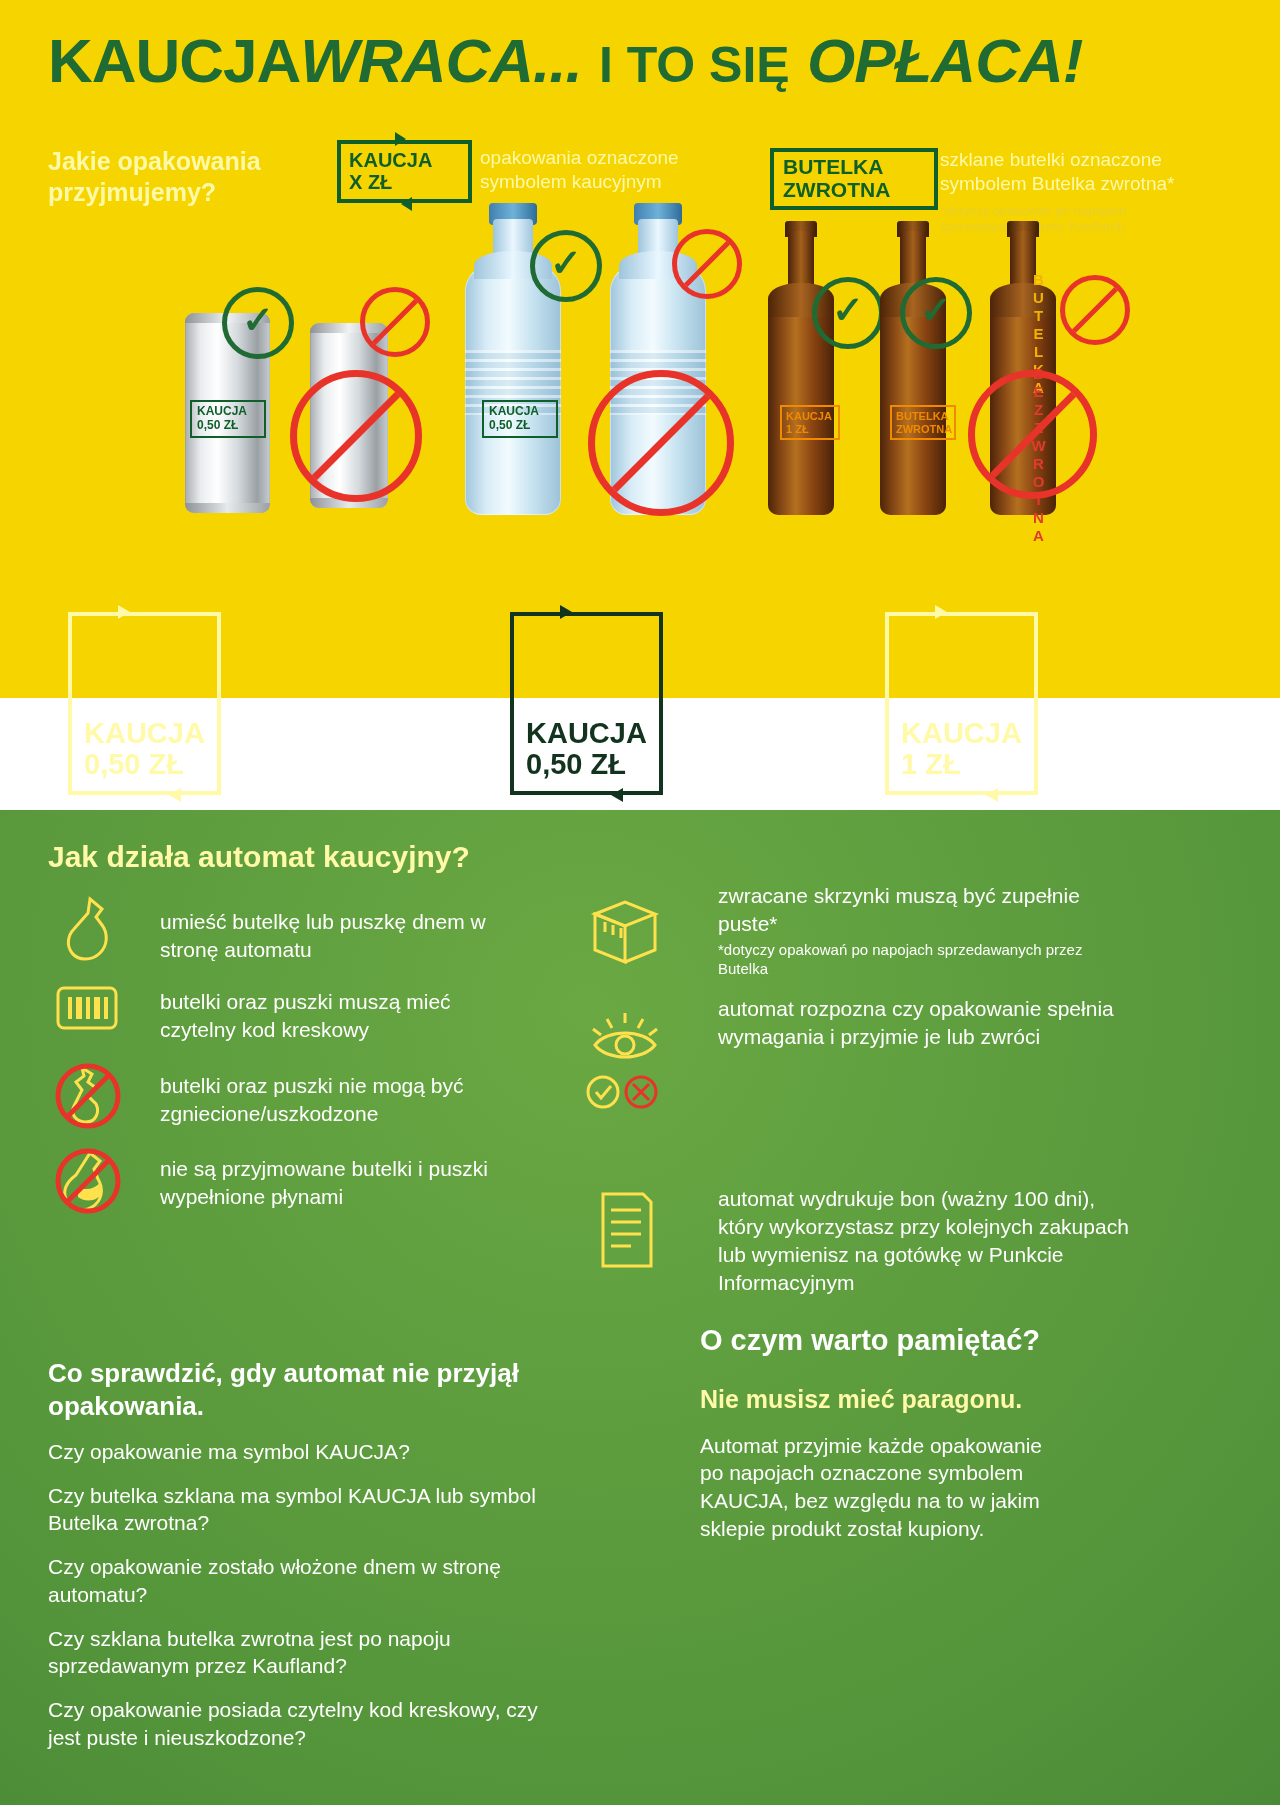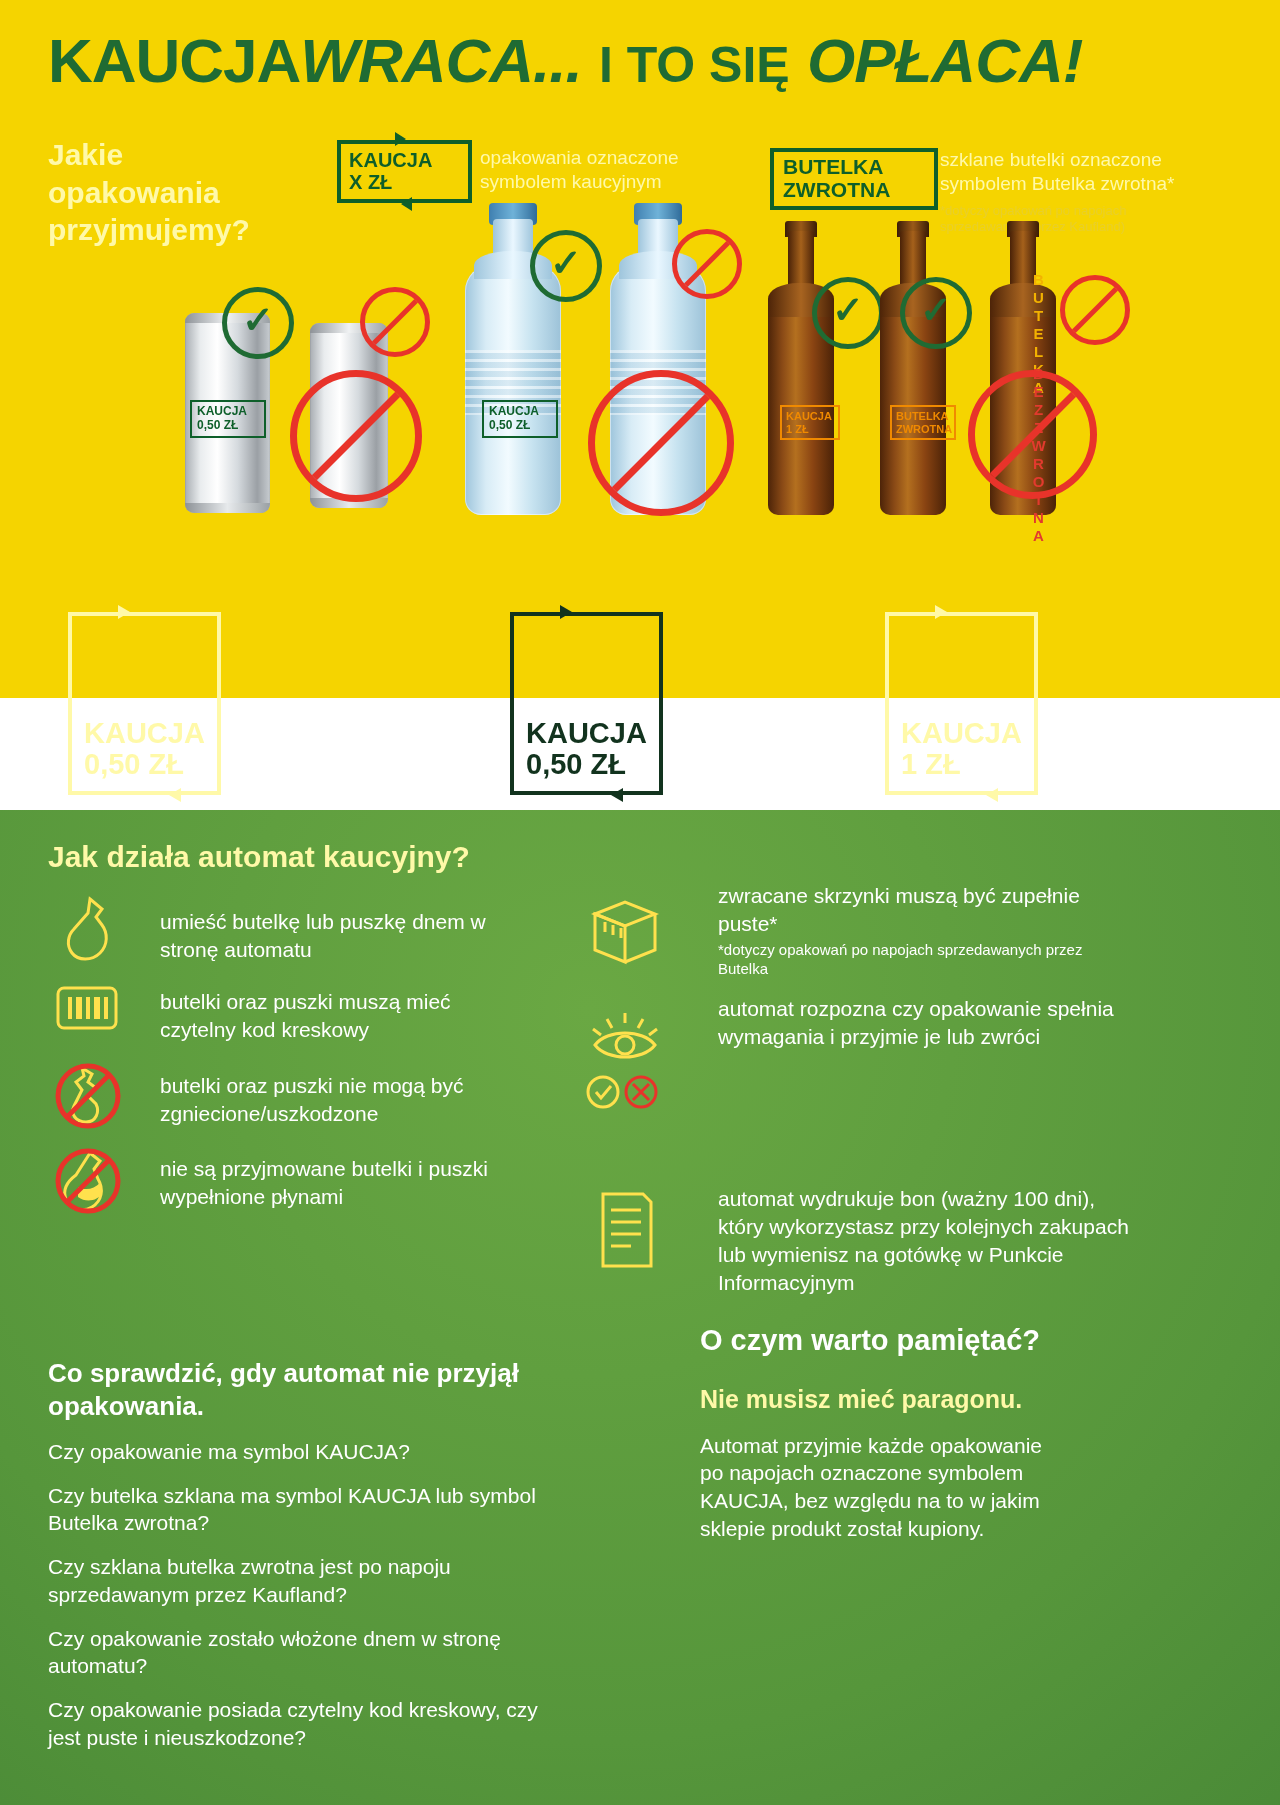--- a/index.html
+++ b/index.html
@@ -19,22 +19,22 @@
   .headline{
     position:absolute;left:48px;top:30px;width:1190px;
     color:#1f6b33;font-size:62px;line-height:1;white-space:nowrap;
   }
   .headline .b1{font-weight:bold;letter-spacing:-1px;}
   .headline .i1{font-weight:bold;font-style:italic;letter-spacing:-1px;}
   .headline .small{font-weight:bold;font-size:50px;}
   .headline .i2{font-weight:bold;font-style:italic;letter-spacing:-1px;}
 
   .q-title{
-    position:absolute;left:48px;top:136px;width:250px;
-    color:#fff9a8;font-size:30px;font-weight:bold;line-height:1.25;
+    position:absolute;left:48px;top:146px;width:250px;
+    color:#fff9a8;font-size:25px;font-weight:bold;line-height:1.25;
   }
 
   .badge-kaucja{
     position:absolute;left:337px;top:140px;width:127px;height:55px;
     border:4px solid #0e5f2a;background:transparent;
   }
   .badge-kaucja .txt{
     position:absolute;left:8px;top:5px;color:#0e5f2a;font-weight:bold;
     font-size:20px;line-height:1.1;
   }
@@ -421,22 +421,22 @@
           <path d="M16 22 h30 M16 34 h30 M16 46 h30 M16 58 h20"></path>
         </g>
       </svg>
     </div>
     <div class="body-txt" style="left:718px;top:375px;width:420px;">automat wydrukuje bon (ważny 100 dni), który wykorzystasz przy kolejnych zakupach lub wymienisz na gotówkę w Punkcie Informacyjnym</div>
 
     <div class="qbox" style="left:48px;top:515px;width:520px;margin-top:32px;">
       <h3>Co sprawdzić, gdy automat nie przyjął opakowania.</h3>
       <p>Czy opakowanie ma symbol KAUCJA?</p>
       <p>Czy butelka szklana ma symbol KAUCJA lub symbol Butelka zwrotna?</p>
+      <p>Czy opakowanie zostało włożone dnem w stronę automatu?</p>
       <p>Czy szklana butelka zwrotna jest po napoju sprzedawanym przez Kaufland?</p>
-      <p>Czy opakowanie zostało włożone dnem w stronę automatu?</p>
       <p>Czy opakowanie posiada czytelny kod kreskowy, czy jest puste i nieuszkodzone?</p>
     </div>
 
     <div class="qbox" style="left:700px;top:512px;width:420px;">
       <h3 style="color:#fff;font-size:29px;">O czym warto pamiętać?</h3>
       <h3 style="color:#fff9a8;font-size:25px;margin-top:26px;">Nie musisz mieć paragonu.</h3>
       <p style="width:370px;">Automat przyjmie każde opakowanie po napojach oznaczone symbolem KAUCJA, bez względu na to w jakim sklepie produkt został kupiony.</p>
     </div>
 
   </div>

